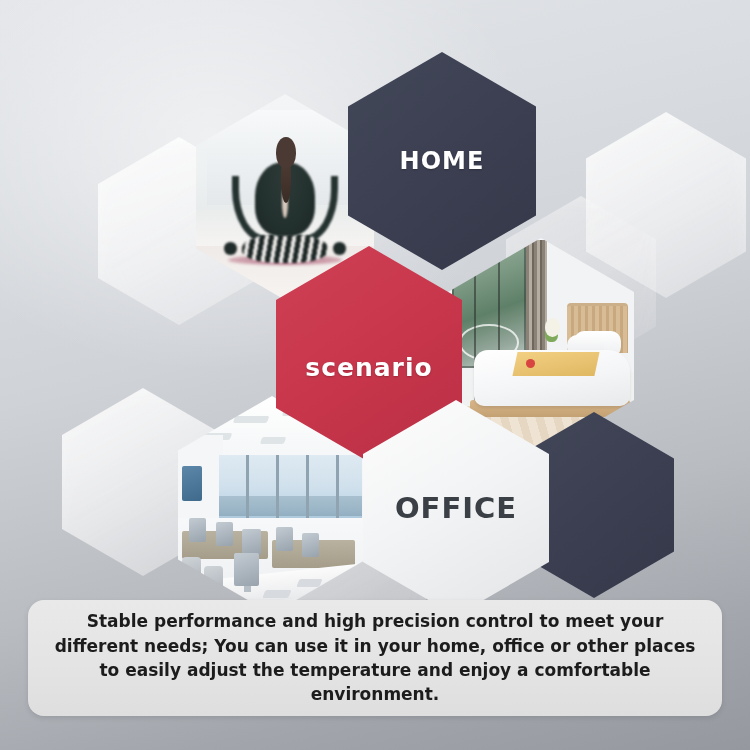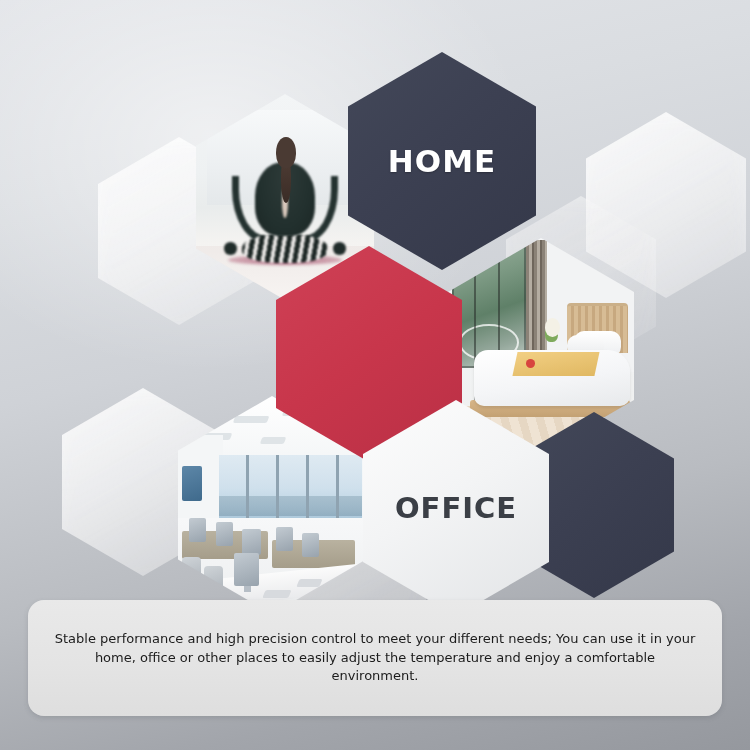--- a/index.html
+++ b/index.html
@@ -37,21 +37,21 @@
 
   
   .navy{background:linear-gradient(140deg,#434859 0%,#3c4052 45%,#343849 100%);}
   .red{background:linear-gradient(145deg,#cf4156 0%,#c8364b 50%,#b92f45 100%);}
   .white-solid{background:linear-gradient(150deg,#fdfdfd 0%,#f3f4f5 45%,#e2e4e6 100%);}
   .ghost{background:linear-gradient(150deg,rgba(255,255,255,.92) 0%,rgba(255,255,255,.70) 45%,rgba(255,255,255,.35) 100%);}
   .ghost2{background:linear-gradient(150deg,rgba(255,255,255,.55) 0%,rgba(255,255,255,.32) 50%,rgba(255,255,255,.10) 100%);}
 
   
   .lbl-home,.lbl-hotel{
-    color:#ffffff;font-size:31px;font-weight:700;letter-spacing:2px;
+    color:#ffffff;font-size:24px;font-weight:700;letter-spacing:2px;
     text-shadow:0 1px 2px rgba(0,0,0,.25);
   }
   .lbl-office{
     color:#3b3f46;font-size:29px;font-weight:700;letter-spacing:2px;
   }
   .lbl-app{
     color:#ffffff;font-size:25px;font-weight:700;letter-spacing:0px;
     text-shadow:0 1px 2px rgba(0,0,0,.22);
   }
 
@@ -158,21 +158,21 @@
   #caption{
     position:absolute;left:28px;top:600px;width:694px;height:116px;
     background:linear-gradient(180deg,#e9e9e9 0%,#e4e4e4 55%,#dedede 100%);
     border-radius:16px;
     box-shadow:0 2px 5px rgba(70,75,85,.18);
     display:flex;align-items:center;justify-content:center;
     box-sizing:border-box;padding:6px 26px;
   }
   #caption p{
     margin:0;text-align:center;color:#1c1c1c;
-    font-size:13px;line-height:1.44;font-weight:400;
+    font-size:17px;line-height:1.44;font-weight:700;
     font-family:"DejaVu Sans","Liberation Sans",sans-serif;
   }
 </style>
 </head>
 <body>
 
 <div id="stage">
   <div id="sheen"></div>
 
   <div class="hex ghost sh-lite" style="left:98px;top:137px;width:162px;height:188px;"></div>
@@ -260,20 +260,21 @@
   </div>
 
   <div class="hex navy sh" style="left:348px;top:52px;width:188px;height:218px;">
     <span class="lbl lbl-home">HOME</span>
   </div>
 
 
   <div class="hex red sh" style="left:276px;top:246px;width:186px;height:216px;">
     <span class="lbl lbl-app">
       <br>
+      <span>scenario</span>
     </span>
   </div>
 
   <div class="hex navy sh" style="left:514px;top:412px;width:160px;height:186px;"></div>
 
   <div class="hex white-solid sh" style="left:363px;top:400px;width:186px;height:216px;">
     <span class="lbl lbl-office">OFFICE</span>
   </div>
 
   <div id="caption">

